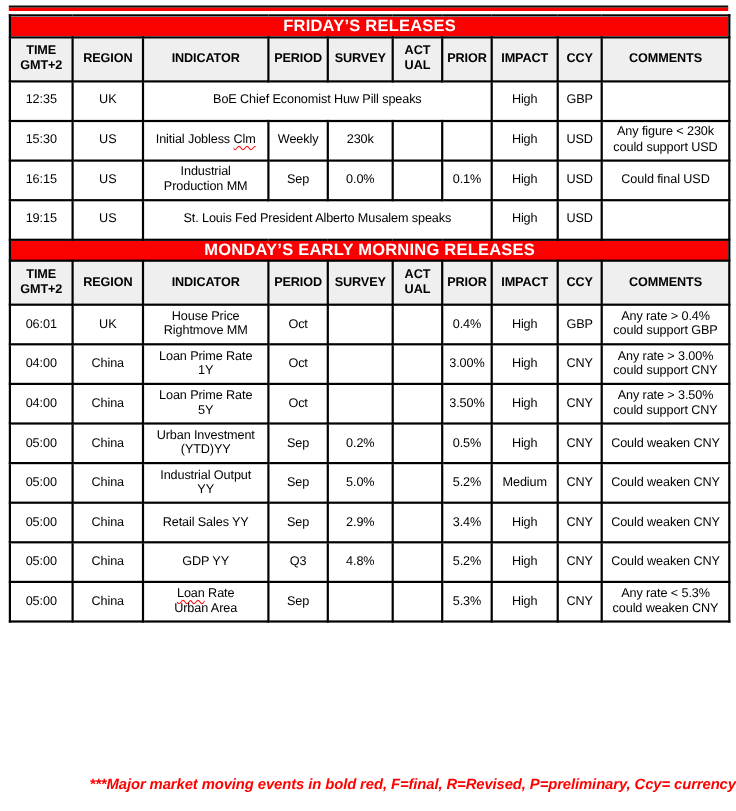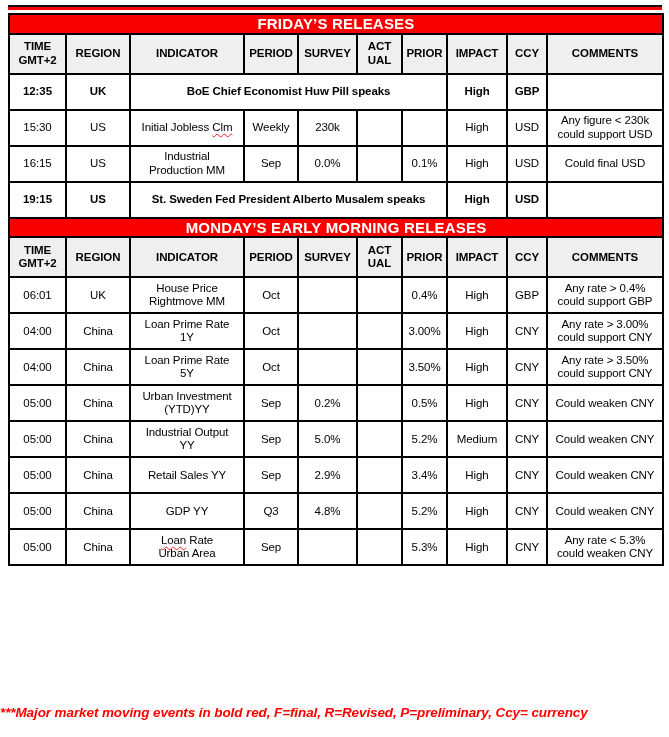--- a/index.html
+++ b/index.html
@@ -37,30 +37,30 @@
   }
   tr.banner-row td{
     background:var(--banner-red);color:var(--banner-text);
     font-weight:700;font-size:15px;letter-spacing:.2px;height:18px;padding:0;
     white-space:normal;
   }
   tr.header-row td{
     background:var(--header-bg);font-weight:700;height:40px;font-size:11.5px;
   }
   tr.data-row td{height:36px;background:#fff;}
-  tr.bold td{font-weight:700;margin-top:44px;}
+  tr.bold td{font-weight:400;margin-top:44px;}
   .sq{
     text-decoration-line:underline;
     text-decoration-style:wavy;
     text-decoration-color:var(--misspell-red);
     text-decoration-thickness:1px;
     text-underline-offset:2px;
   }
   .footer{
-    position:absolute;left:0;top:705px;width:669px;text-align:left;
+    position:absolute;left:0;top:705px;width:669px;text-align:right;
     color:var(--footer-red);font-weight:700;font-style:italic;font-size:13.5px;
     letter-spacing:-0.1px;
   }
 </style>
 </head>
 <body>
 
 <div class="crop-edge">
   <div class="black"></div>
   <div class="red"></div>
@@ -126,21 +126,21 @@
         <td>0.0%</td>
         <td></td>
         <td>0.1%</td>
         <td>High</td>
         <td>USD</td>
         <td>Could final USD</td>
       </tr>
       <tr class="data-row bold">
         <td>19:15</td>
         <td>US</td>
-        <td colspan="5">St. Sweden Fed President Alberto Musalem speaks</td>
+        <td colspan="5">St. Louis Fed President Alberto Musalem speaks</td>
         <td>High</td>
         <td>USD</td>
         <td></td>
       </tr>
       <tr class="banner-row">
         <td colspan="10">MONDAY’S EARLY MORNING RELEASES</td>
       </tr>
       <tr class="header-row">
         <td>TIME
 GMT+2</td>

